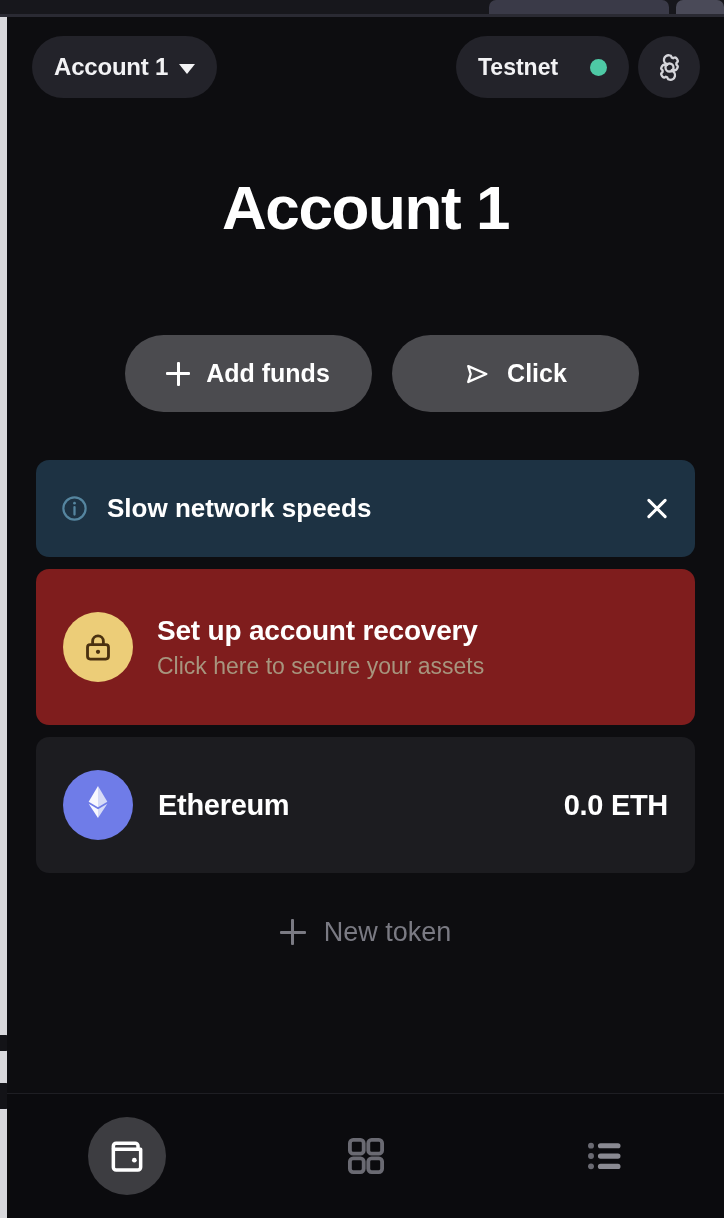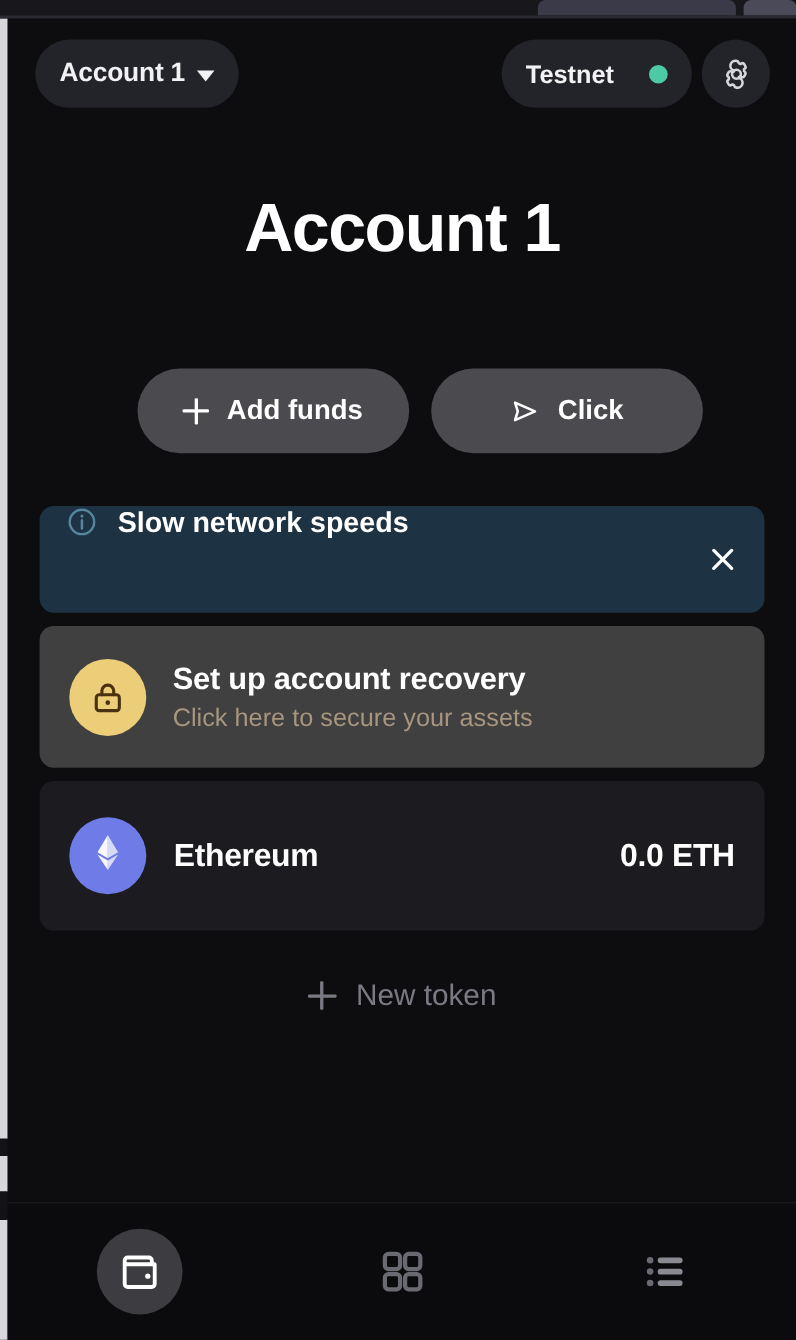--- a/index.html
+++ b/index.html
@@ -117,38 +117,38 @@
     content:""; position:absolute; background:#fff; border-radius:1px;
   }
   .plus-icon::before { left:0; top:10.5px; width:24px; height:3px; }
   .plus-icon::after  { top:0; left:10.5px; width:3px; height:24px; }
 
   
   #cards { position:absolute; top:443px; left:29px; width:659px; }
 
   #network-alert {
     position:relative; height:97px; background:#1d3243;
-    border-radius:13px; display:flex; align-items:flex-start; padding:0 24px;
+    border-radius:13px; display:flex; align-items:center; padding:0 24px;
   }
   #network-alert-text {
     color:#ffffff; font-size:26px; font-weight:bold; margin-left:18px;
   }
   #network-alert-close {
     position:absolute; right:22px; top:50%; transform:translateY(-50%);
     width:32px; height:32px; cursor:pointer;
   }
   #network-alert-close::before, #network-alert-close::after {
     content:""; position:absolute; left:3px; top:14px;
     width:26px; height:3px; background:#ffffff; border-radius:2px;
   }
   #network-alert-close::before { transform:rotate(45deg); }
   #network-alert-close::after  { transform:rotate(-45deg); }
 
   #recovery-card {
-    margin-top:12px; height:129px; background:#404040;
+    margin-top:12px; height:156px; background:#7f1d1d;
     border-radius:13px; display:flex; align-items:center; padding:0 27px;
     cursor:pointer;
   }
   #recovery-icon-circle {
     width:70px; height:70px; border-radius:50%;
     background:#eccd78; flex:none;
     display:flex; align-items:center; justify-content:center;
   }
   #recovery-text { margin-left:24px; }
   #recovery-title { color:#ffffff; font-size:28px; font-weight:bold; letter-spacing:-0.2px; }

